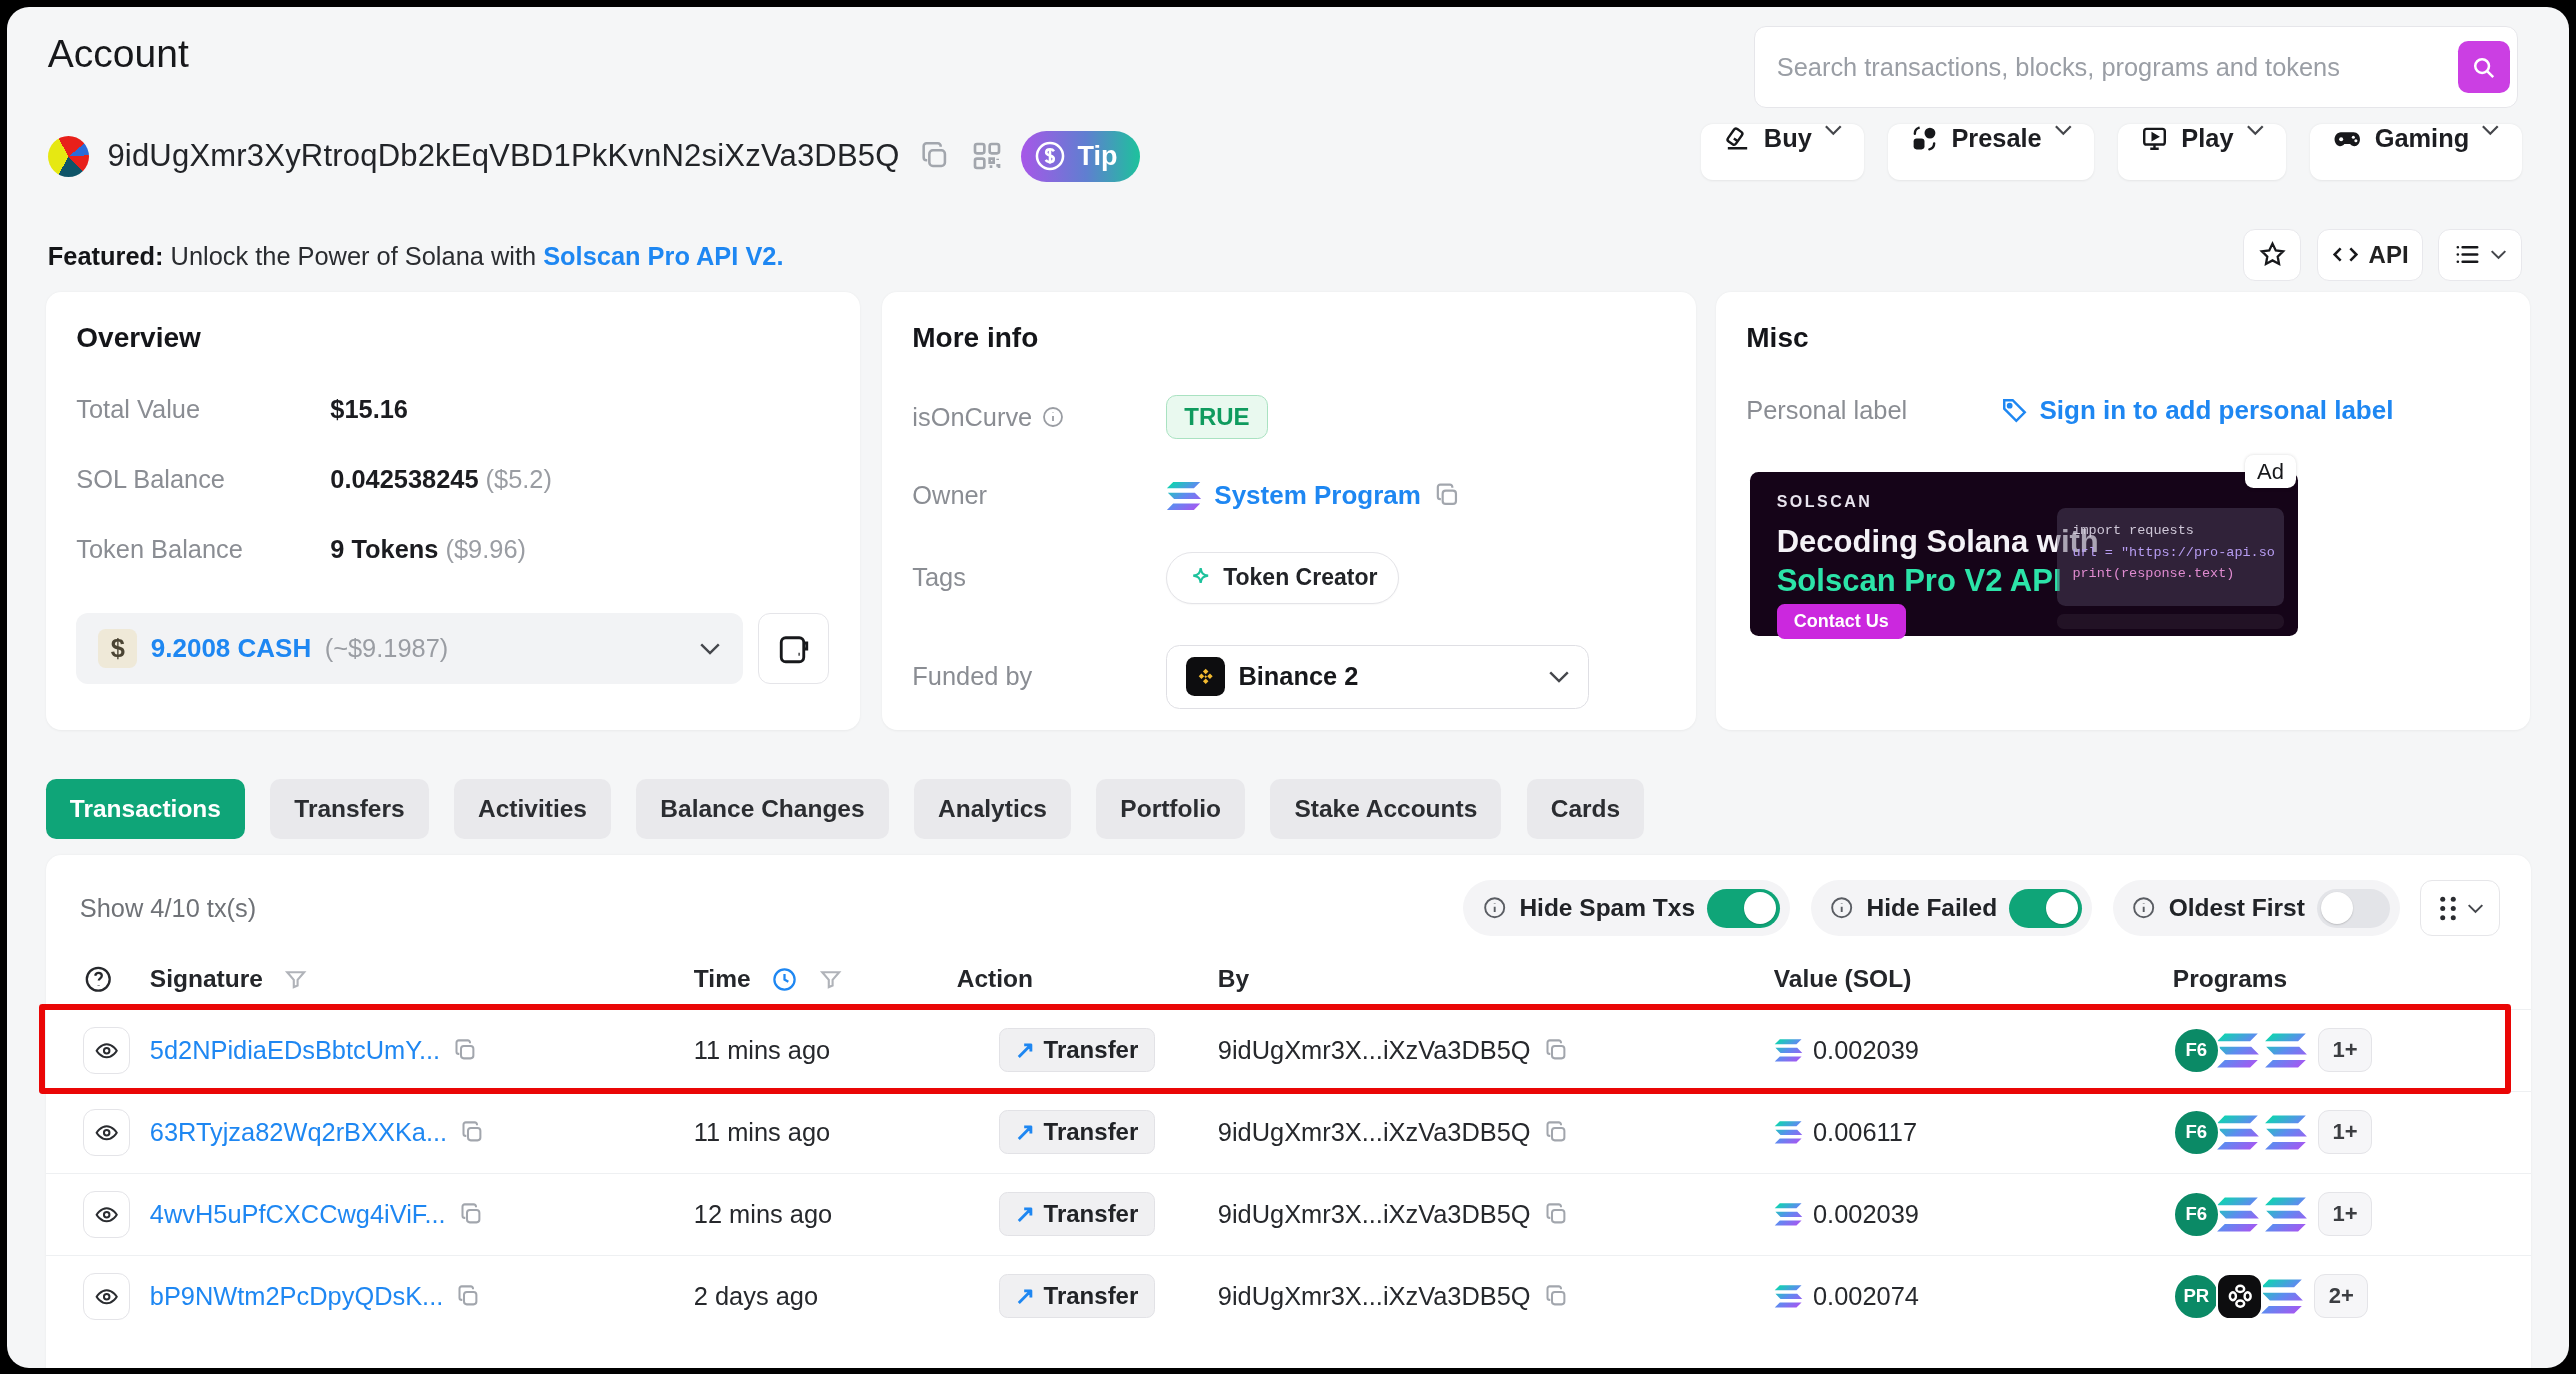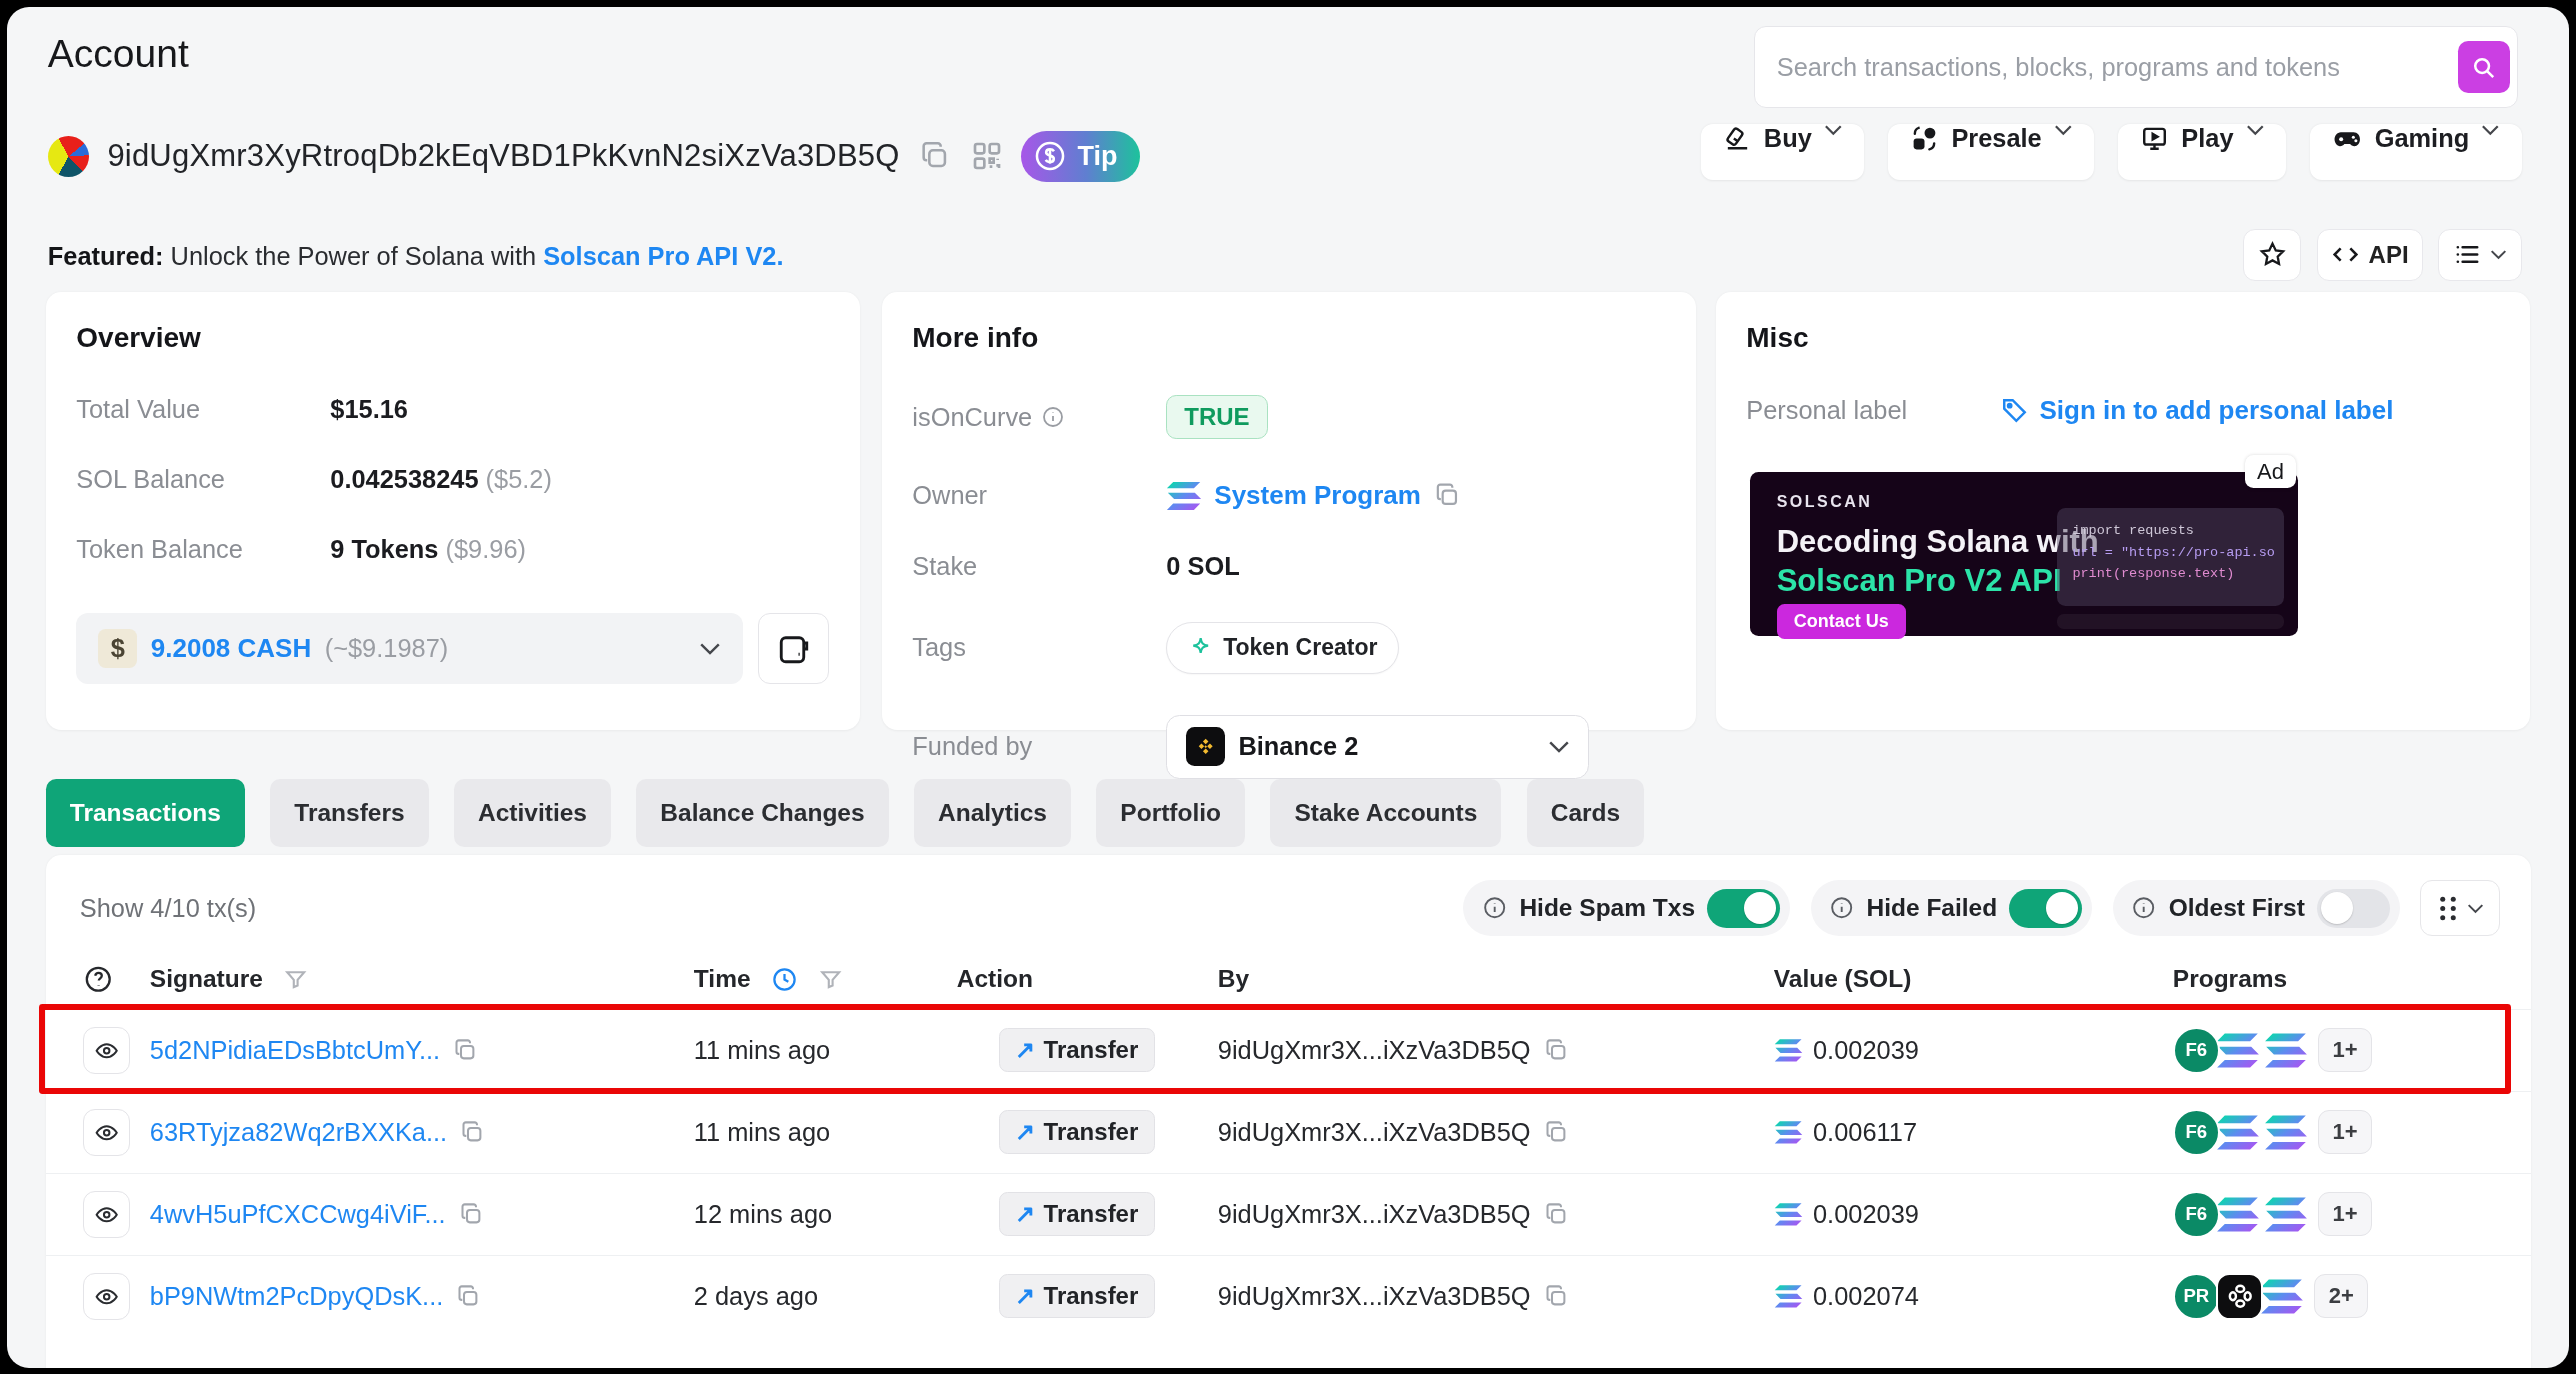--- a/index.html
+++ b/index.html
@@ -86,21 +86,21 @@
                  font-size:18px; font-weight:700; cursor:pointer; }
   .ad-code { position:absolute; right:13.5px; top:36px; width:227px; height:98px; border-radius:8.5px;
              background:rgba(82,70,98,.45); padding:12px 15.2px; font-family:"Liberation Mono", monospace;
              font-size:13.5px; line-height:1.6; overflow:hidden; white-space:nowrap; }
   .ad-code .c1 { color:#cfc8d8; } .ad-code .c2 { color:#b79df2; } .ad-code .c3 { color:#e08bd0; }
   .ad-code2 { position:absolute; right:13.5px; top:142px; width:227px; height:15.2px; border-radius:6.8px;
               background:rgba(255,255,255,.06); }
 
   
   .tabs { position:absolute; left:39px; top:772px; display:flex; gap:25.4px; }
-  .tab { height:68px; border-radius:10.2px; padding:0 24px; display:flex; align-items:center; font-size:24.5px;
+  .tab { height:60px; border-radius:10.2px; padding:0 24px; display:flex; align-items:center; font-size:24.5px;
          font-weight:700; color:#2b2d31; background:#e9e9ec; border:none; cursor:pointer; font-family:inherit; }
   .tab.active { background:#0fa578; color:#fff; }
 
   
   .txcard { position:absolute; left:39px; top:848px; width:2485px; height:542px; background:#fff;
             border-radius:15.2px 15.2px 0 0; box-shadow:0 0.8px 2.5px rgba(0,0,0,.05); }
   .tx-head { display:flex; justify-content:space-between; align-items:center; padding:25.4px 30.5px 5.1px 34px; }
   .show-txt { font-size:25.4px; color:#6f7277; }
   .controls { display:flex; gap:20.3px; align-items:center; }
   .ctl-pill { height:56px; border-radius:28px; background:#f4f4f6; display:flex; align-items:center; gap:12px;
@@ -361,24 +361,20 @@
         <span class="siglink">System Program</span>
         <span>
             <svg width="29" height="29" viewBox="0 0 24 24" fill="none" stroke="#a2a6ad" stroke-width="1.8">
               <rect x="8" y="8" width="11" height="11" rx="2.5"></rect>
               <path d="M16 5.5V5a2 2 0 0 0-2-2H6a2 2 0 0 0-2 2v8a2 2 0 0 0 2 2h.5"></path>
             </svg>
           </span>
       </div>
     </div>
     <div class="info-row">
-      <div class="info-label">Stake</div>
-      <div class="ival">0 SOL</div>
-    </div>
-    <div class="info-row">
       <div class="info-label">Tags</div>
       <div class="tag-pill">
         <span>
             <svg width="25.4" height="25.4" viewBox="0 0 24 24" fill="none" stroke="#1dc29c" stroke-width="2">
               <path d="M12 3c.6 4.5 2 6.4 7 7-5 .6-6.4 2.5-7 7-.6-4.5-2-6.4-7-7 5-.6 6.4-2.5 7-7z"></path>
             </svg>
           </span>
         <span>Token Creator</span>
       </div>
     </div>

